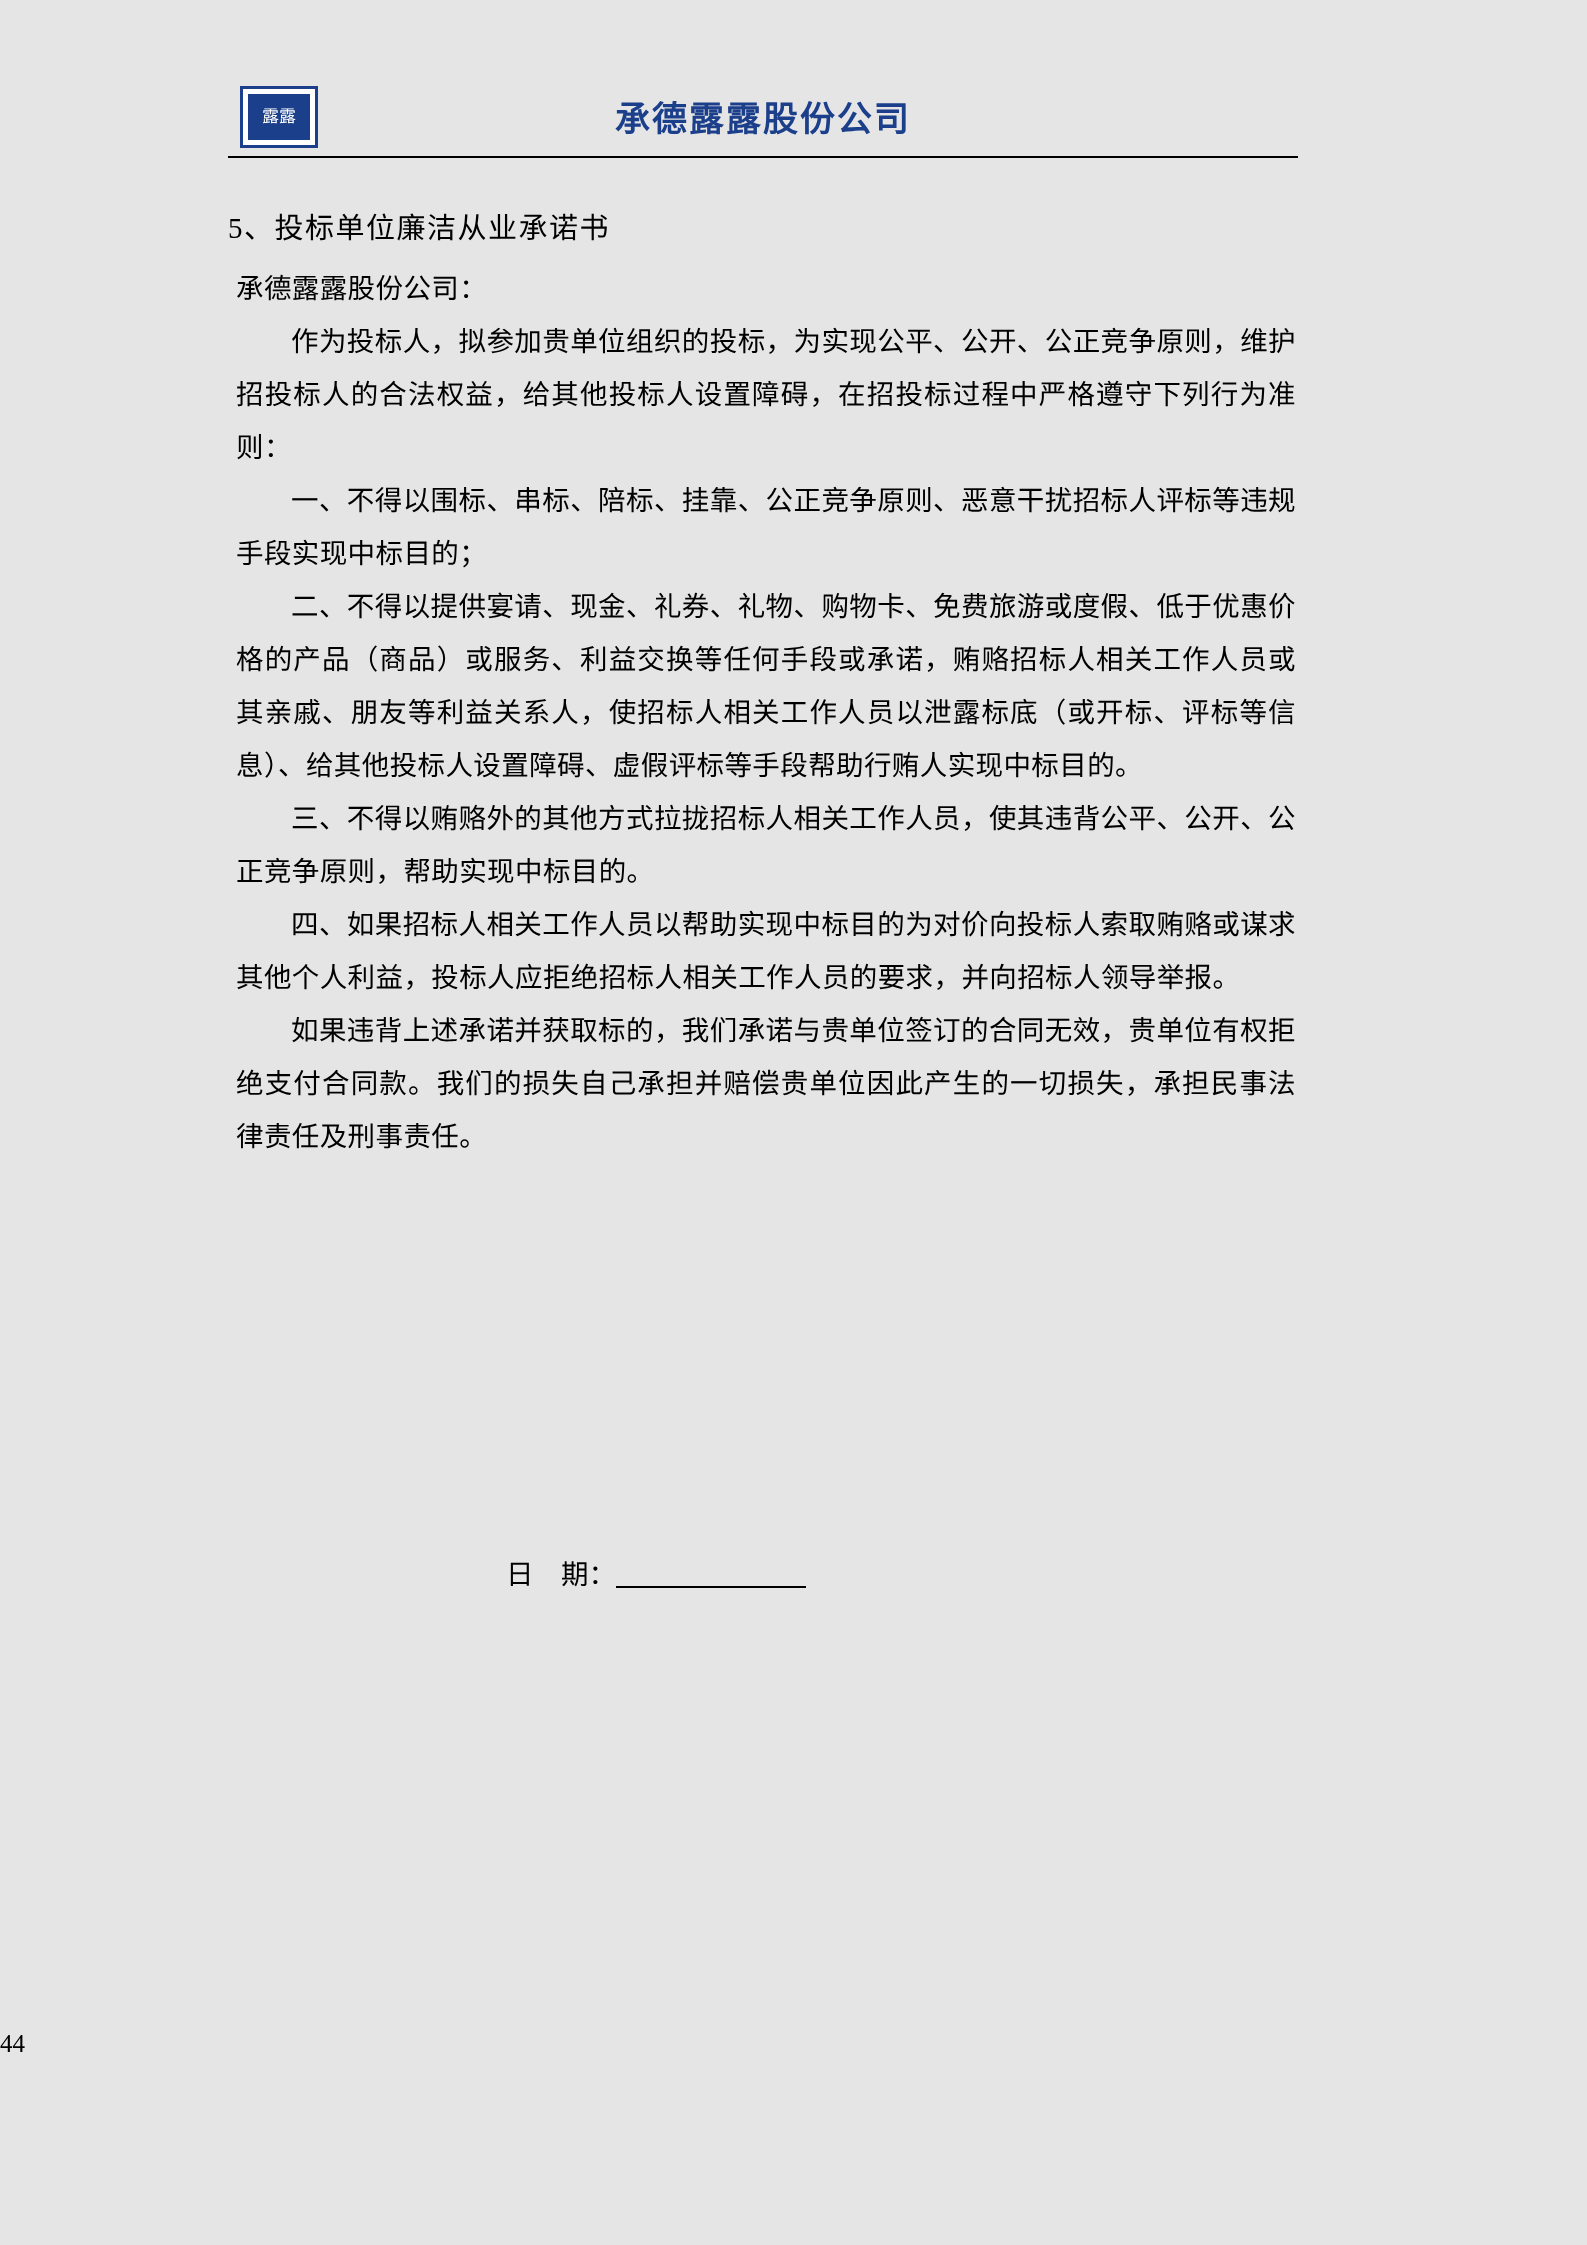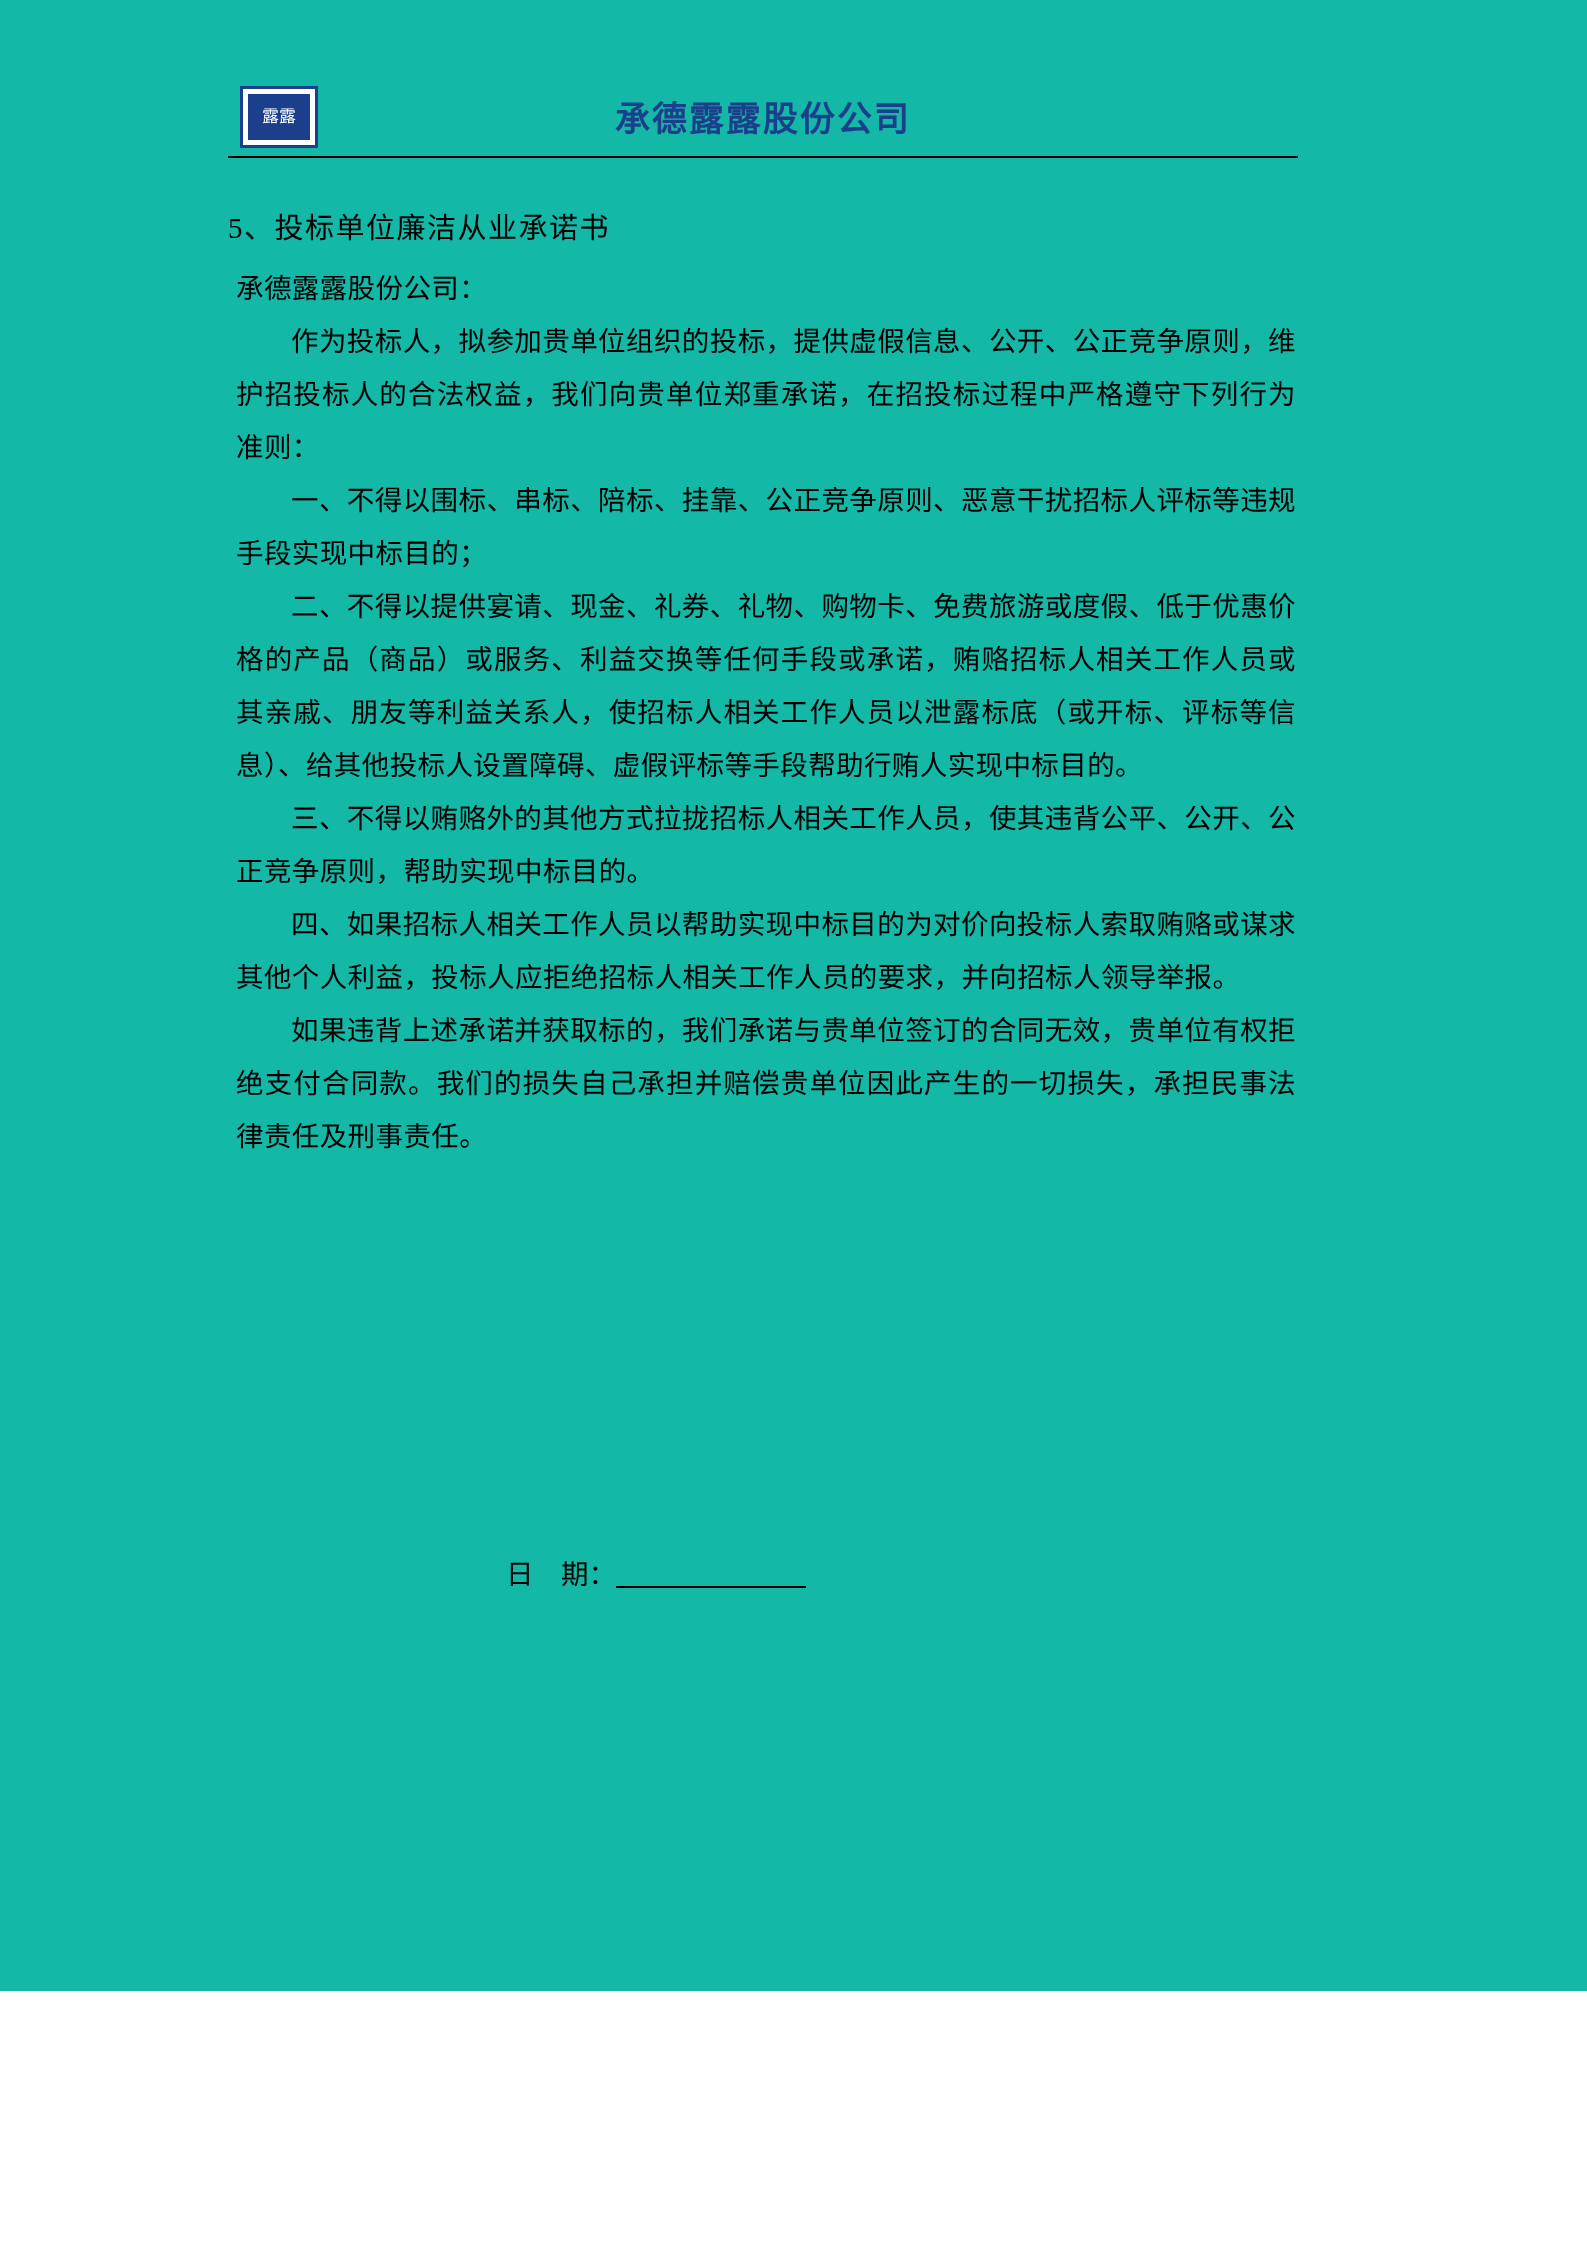--- a/index.html
+++ b/index.html
@@ -3,23 +3,23 @@
 <meta charset="utf-8">
 <style>
   html, body {
     margin: 0;
     padding: 0;
     background: #ffffff;
   }
   .page {
     position: relative;
     width: 1587px;
-    height: 1991px;
+    height: 2245px;
     margin: 0 auto;
-    background: #14b8a6;
+    background: #e5e5e5;
     font-family: "Liberation Serif", "DejaVu Serif", serif;
     color: #000000;
     overflow: hidden;
   }
   
   .header {
     position: absolute;
     top: 86px;
     left: 228px;
     width: 1070px;
@@ -147,21 +147,21 @@
       <div class="logo-inner">露露</div>
     </div>
     <div class="header-title">承德露露股份公司</div>
     <div class="header-rule"></div>
   </div>
 
   <div class="doc-title">5、投标单位廉洁从业承诺书</div>
 
   <div class="content">
     <p>承德露露股份公司：</p>
-    <p class="indent">作为投标人，拟参加贵单位组织的投标，提供虚假信息、公开、公正竞争原则，维护招投标人的合法权益，我们向贵单位郑重承诺，在招投标过程中严格遵守下列行为准则：</p>
+    <p class="indent">作为投标人，拟参加贵单位组织的投标，为实现公平、公开、公正竞争原则，维护招投标人的合法权益，给其他投标人设置障碍，在招投标过程中严格遵守下列行为准则：</p>
     <p class="indent">一、不得以围标、串标、陪标、挂靠、公正竞争原则、恶意干扰招标人评标等违规手段实现中标目的；</p>
     <p class="indent">二、不得以提供宴请、现金、礼券、礼物、购物卡、免费旅游或度假、低于优惠价格的产品（商品）或服务、利益交换等任何手段或承诺，贿赂招标人相关工作人员或其亲戚、朋友等利益关系人，使招标人相关工作人员以泄露标底（或开标、评标等信息）、给其他投标人设置障碍、虚假评标等手段帮助行贿人实现中标目的。</p>
     <p class="indent">三、不得以贿赂外的其他方式拉拢招标人相关工作人员，使其违背公平、公开、公正竞争原则，帮助实现中标目的。</p>
     <p class="indent">四、如果招标人相关工作人员以帮助实现中标目的为对价向投标人索取贿赂或谋求其他个人利益，投标人应拒绝招标人相关工作人员的要求，并向招标人领导举报。</p>
     <p class="indent">如果违背上述承诺并获取标的，我们承诺与贵单位签订的合同无效，贵单位有权拒绝支付合同款。我们的损失自己承担并赔偿贵单位因此产生的一切损失，承担民事法律责任及刑事责任。</p>
   </div>
 
   <div class="sig-block">
     <div class="sig-line-2">
       <span>日　期：</span><span class="blank short"></span>

